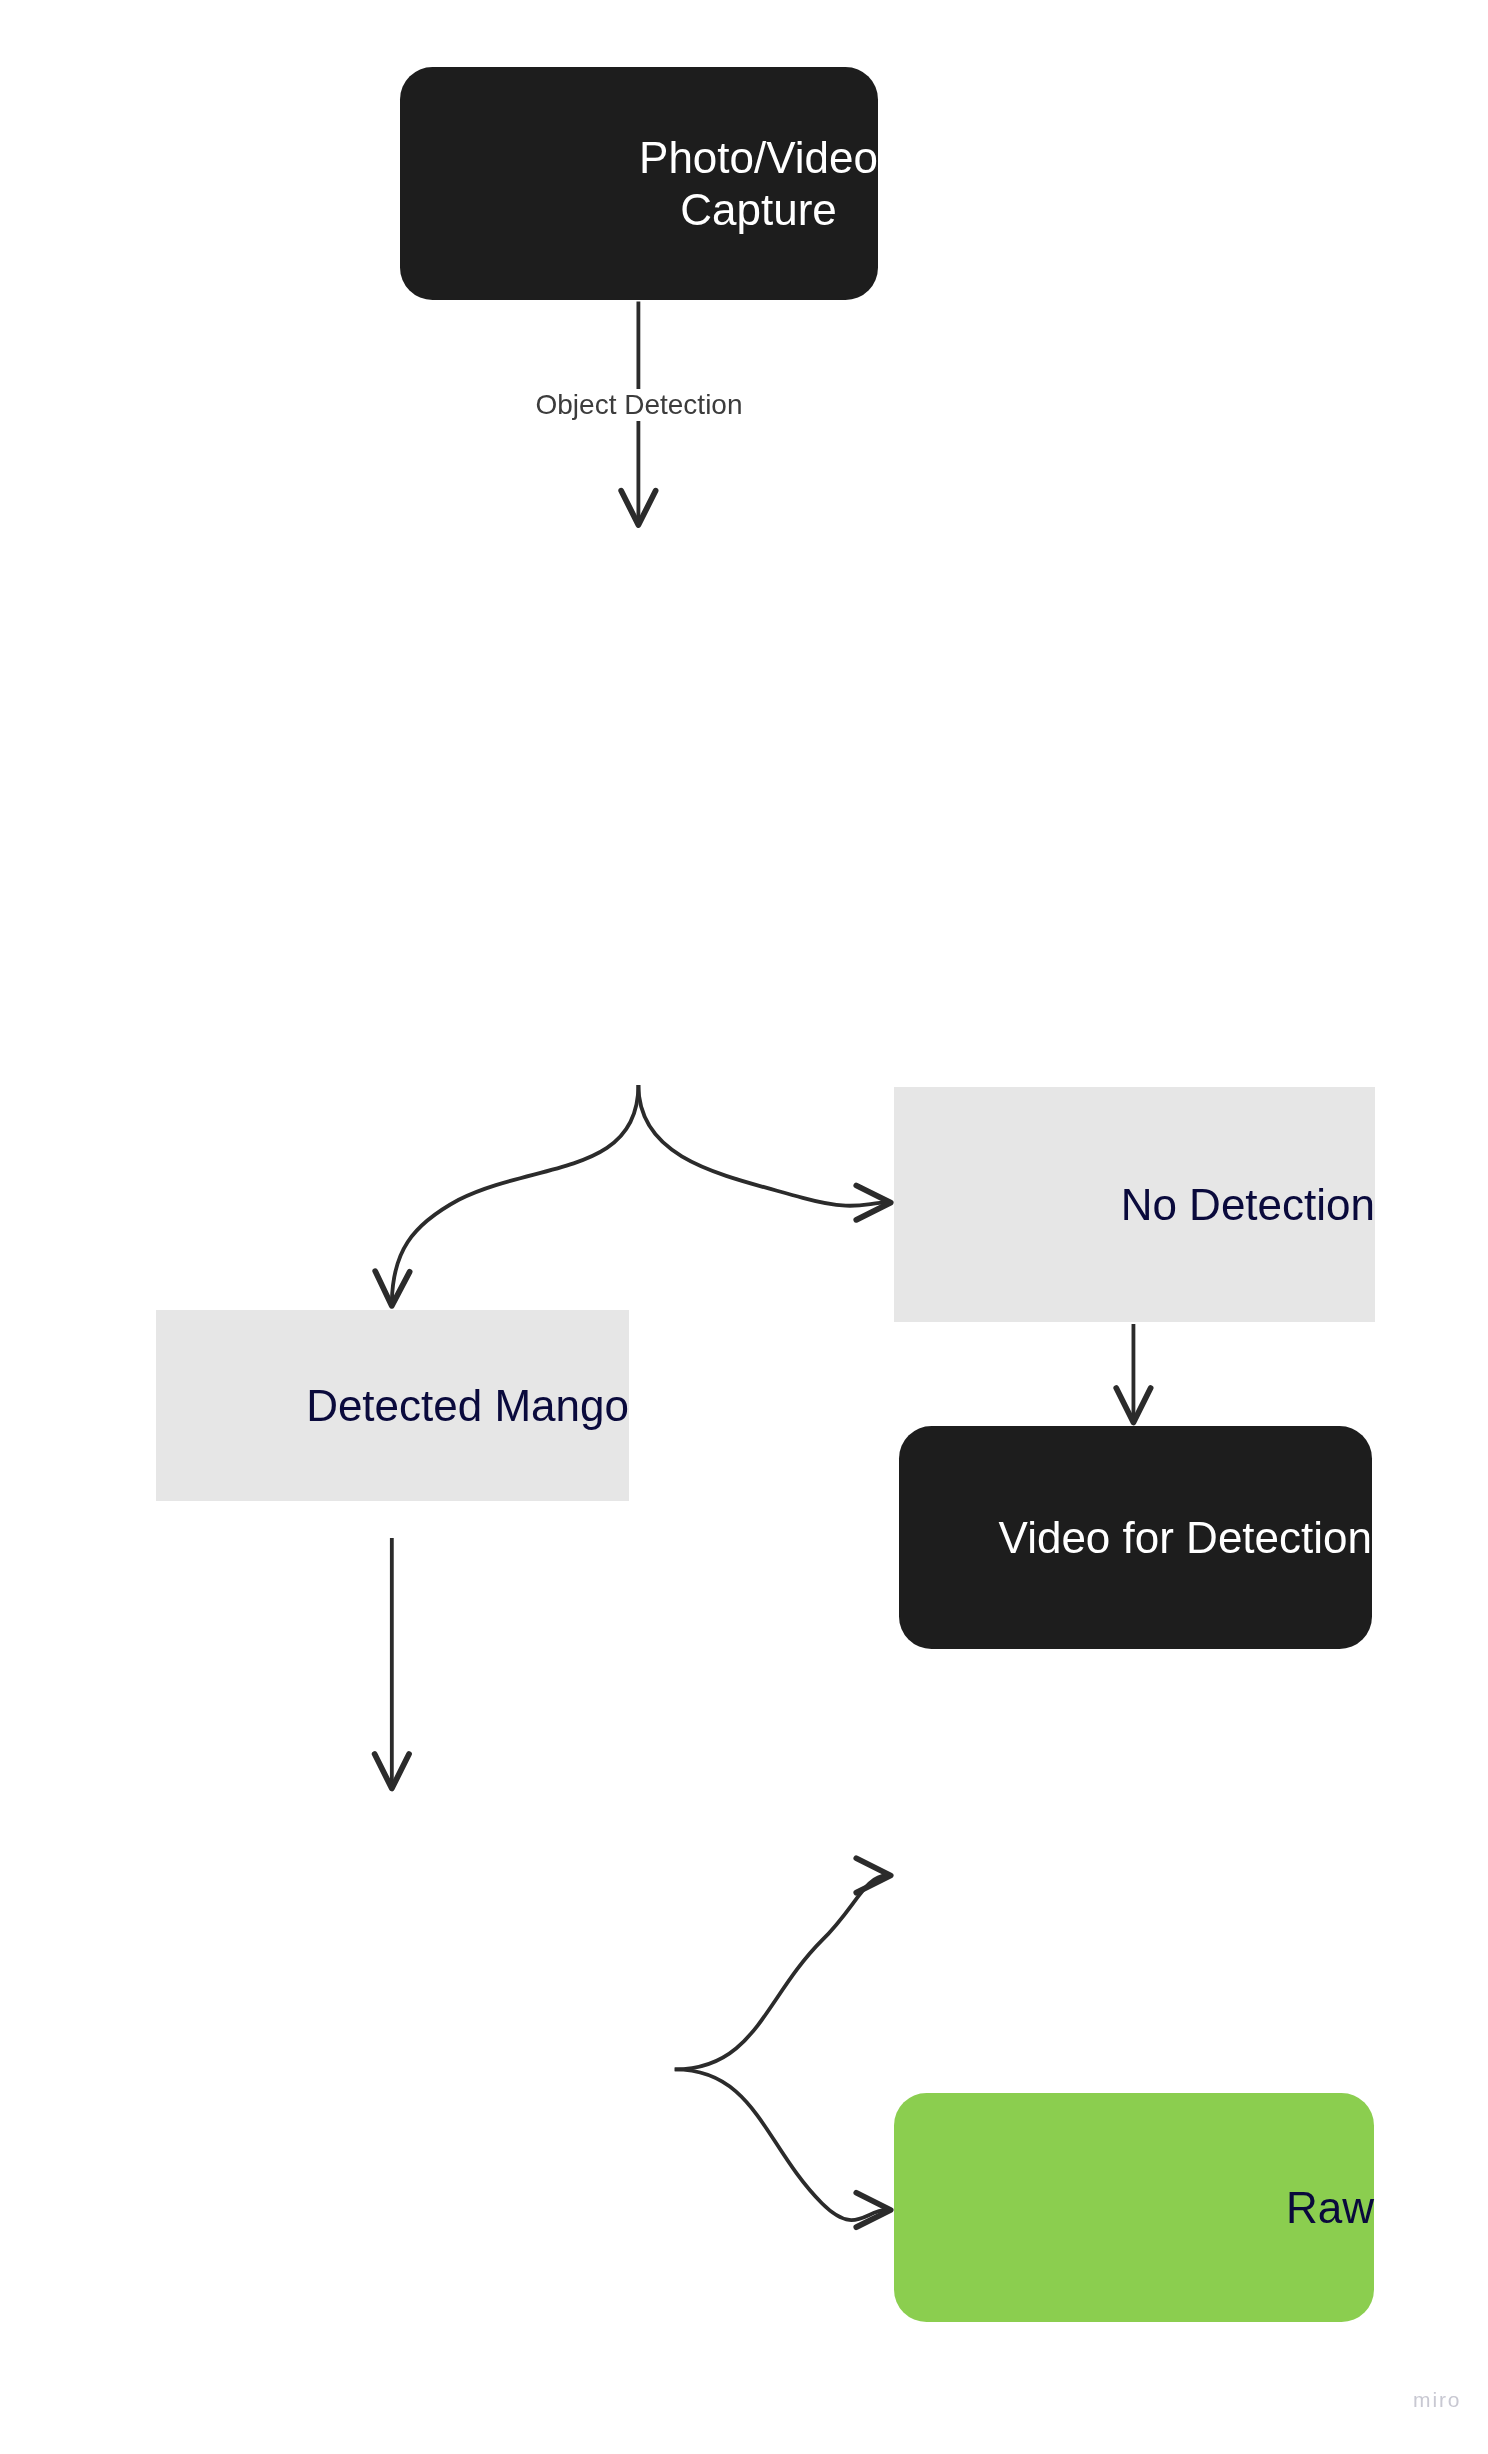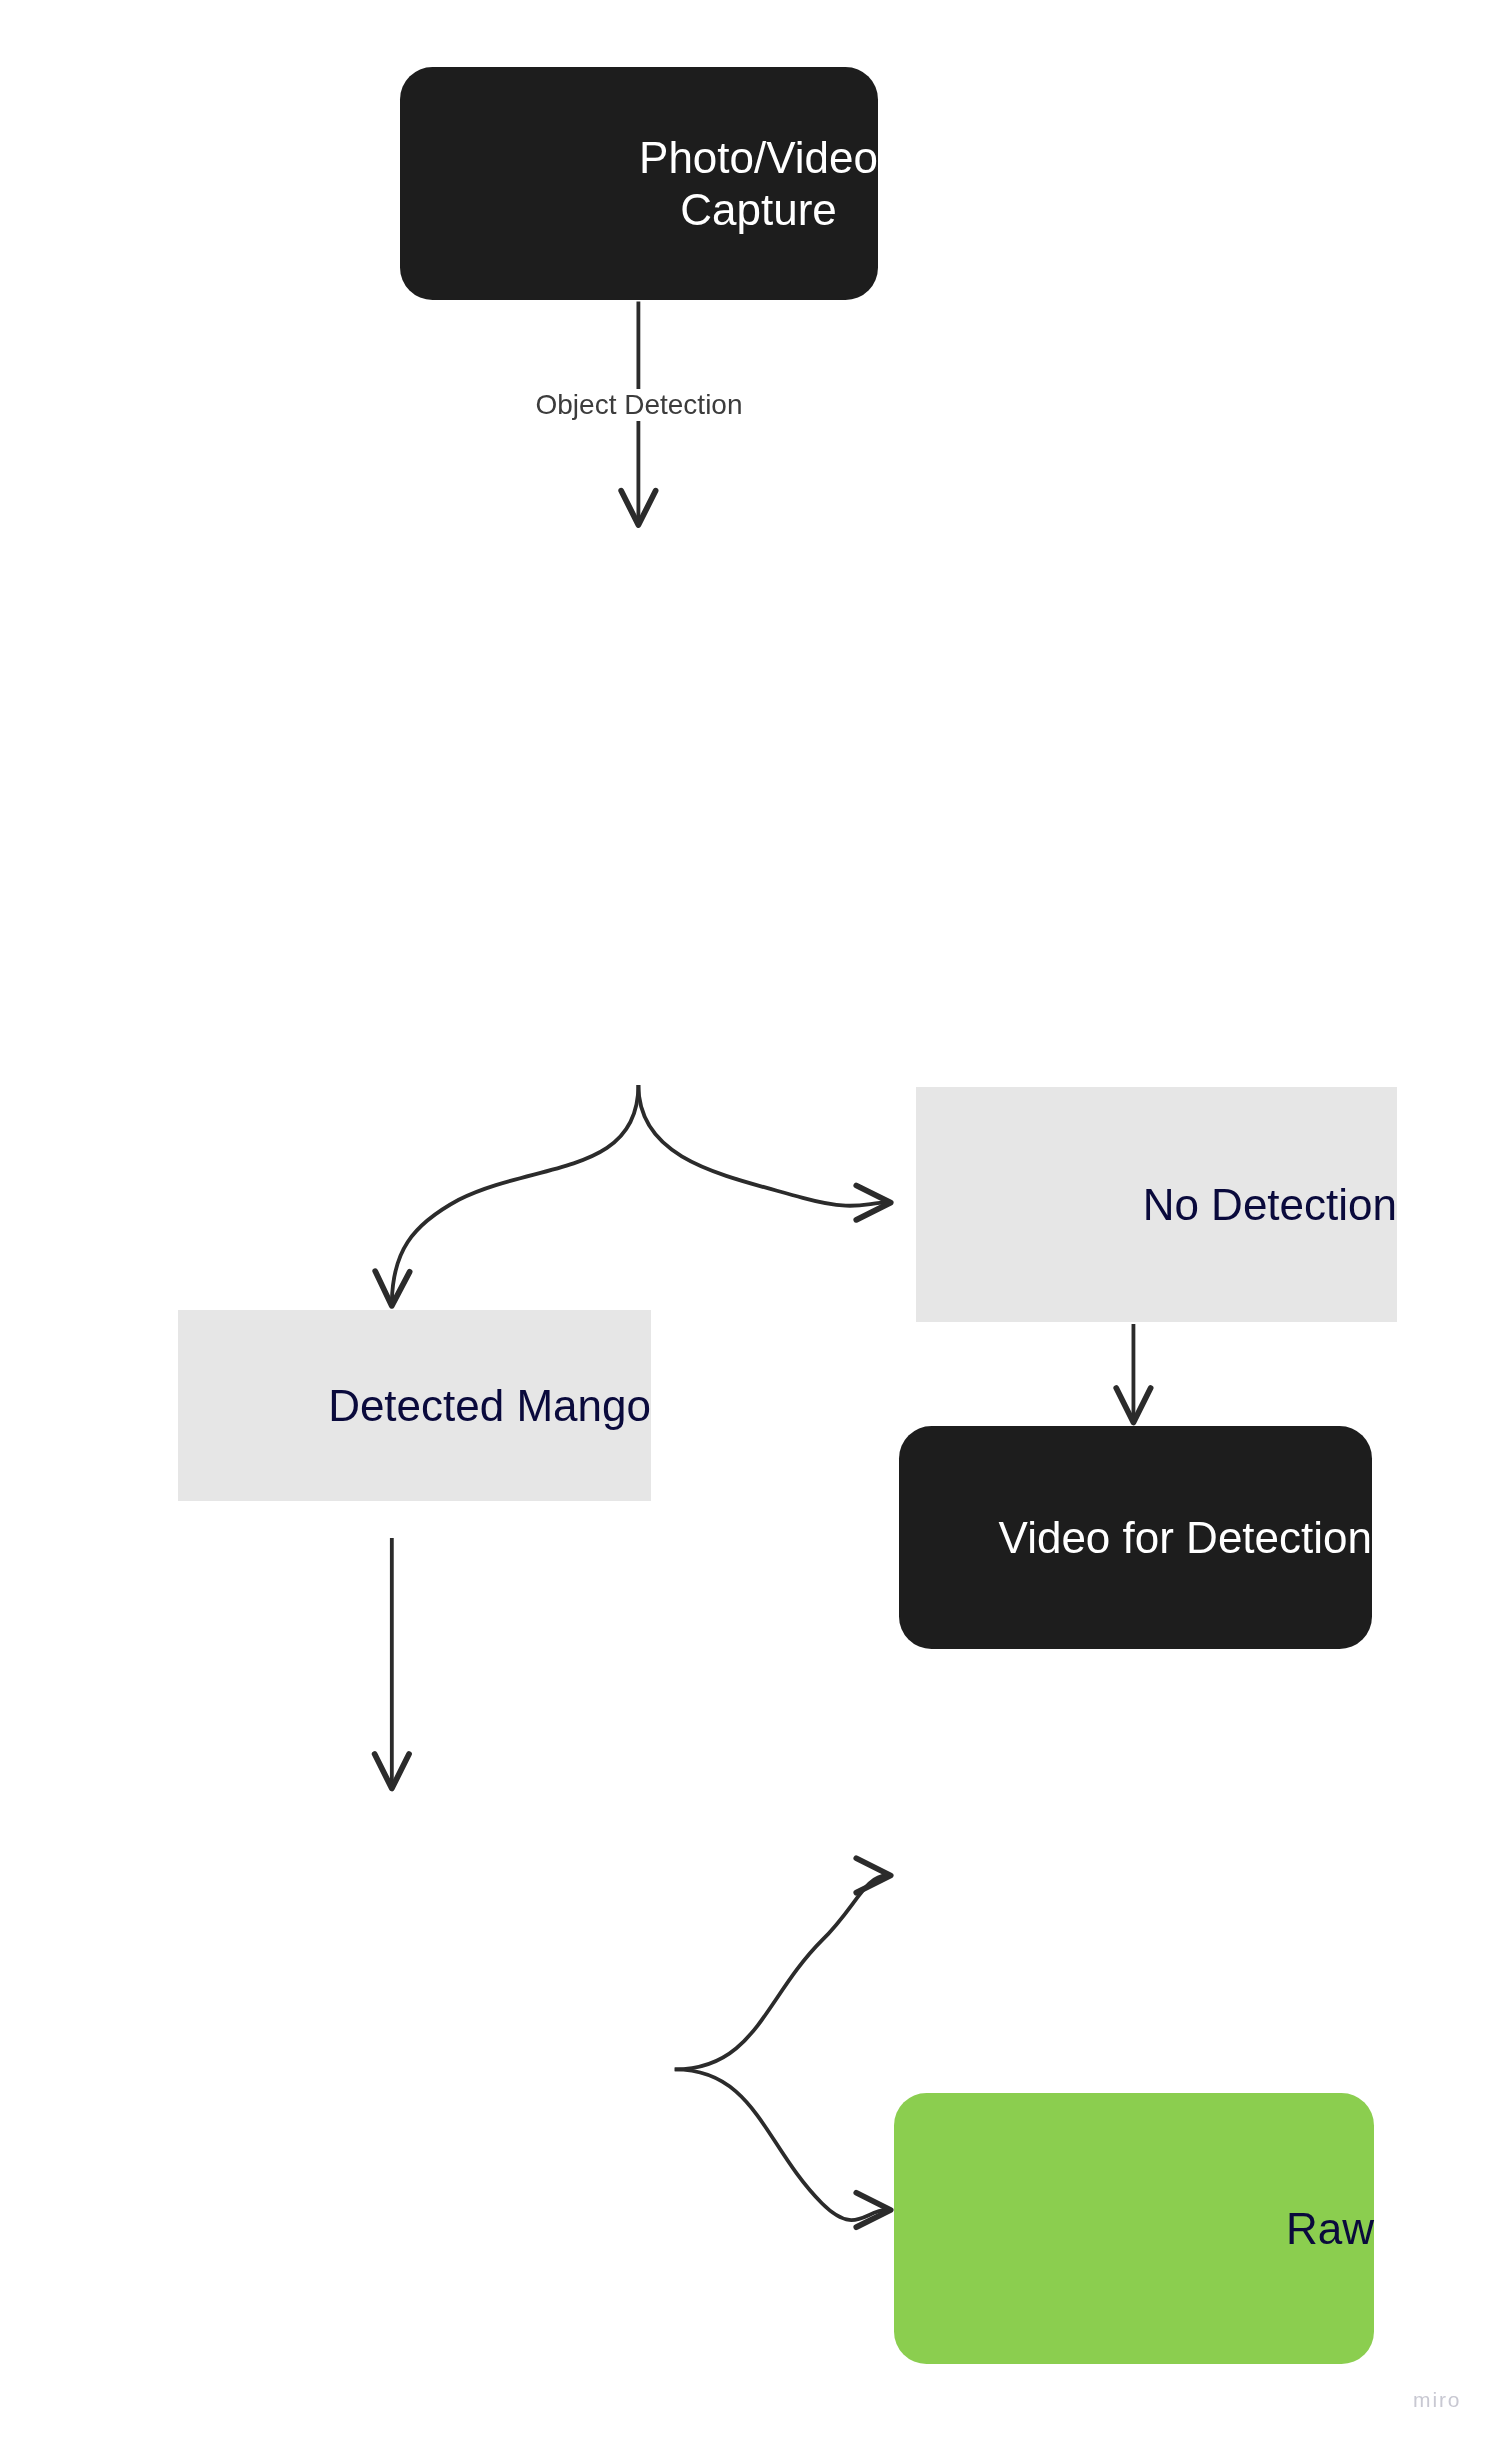--- a/index.html
+++ b/index.html
@@ -39,21 +39,20 @@
     background: #1d1d1d;
     color: #ffffff;
     border-radius: 32.5px;
     font-size: 44px;
   }
   .node-gray {
     background: #e6e6e6;
     color: #0a0a3c;
     border-radius: 0px;
     font-size: 44px;
-    margin-left: 22px;
   }
   .node-red {
     background: #f2441d;
     color: #0a0a3c;
     border-radius: 32.5px;
     font-size: 44px;
   }
   .node-green {
     background: #8bce4f;
     color: #0a0a3c;
@@ -147,21 +146,21 @@
   <div class="node node-gray" style="left:156px; top:1310px; width:473px; height:191px;">
     <span>Detected Mango</span>
   </div>
 
   <div class="node node-dark" style="left:899px; top:1426px; width:473px; height:223px;">
     <span>Video for Detection</span>
   </div>
 
 
 
-  <div class="node node-green" style="left:894px; top:2093px; width:480px; height:271px;">
+  <div class="node node-green" style="left:894px; top:2093px; width:480px; height:229px;">
     <span>Raw</span>
   </div>
 
   <div class="watermark" style="left:1413px; top:2388px;">
     <span>miro</span>
   </div>
 
 </div>
 
 

